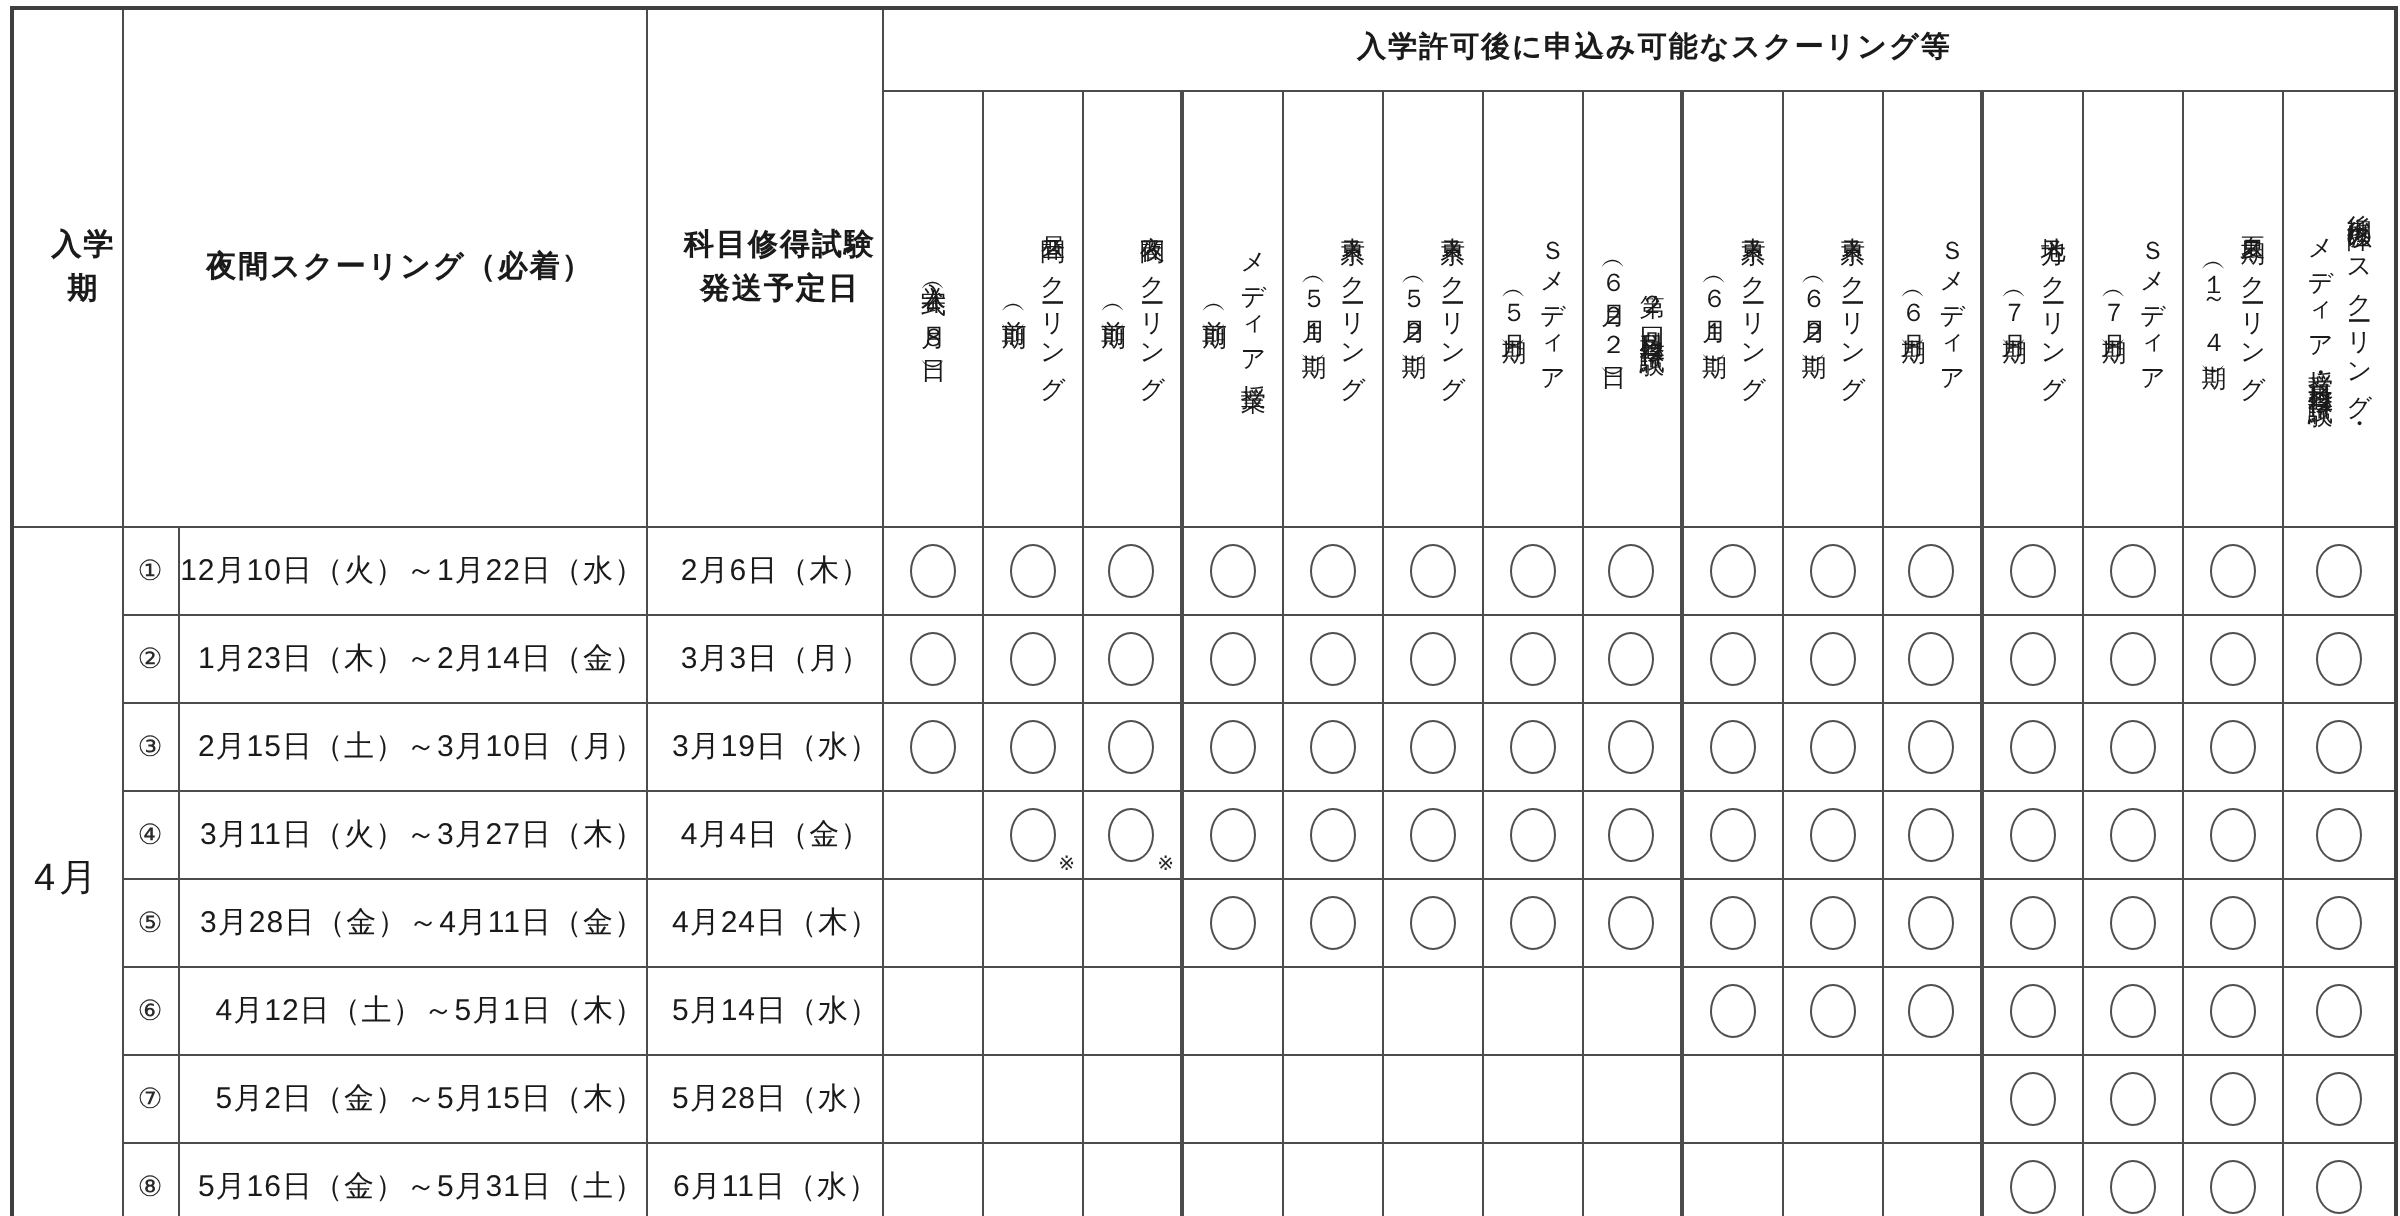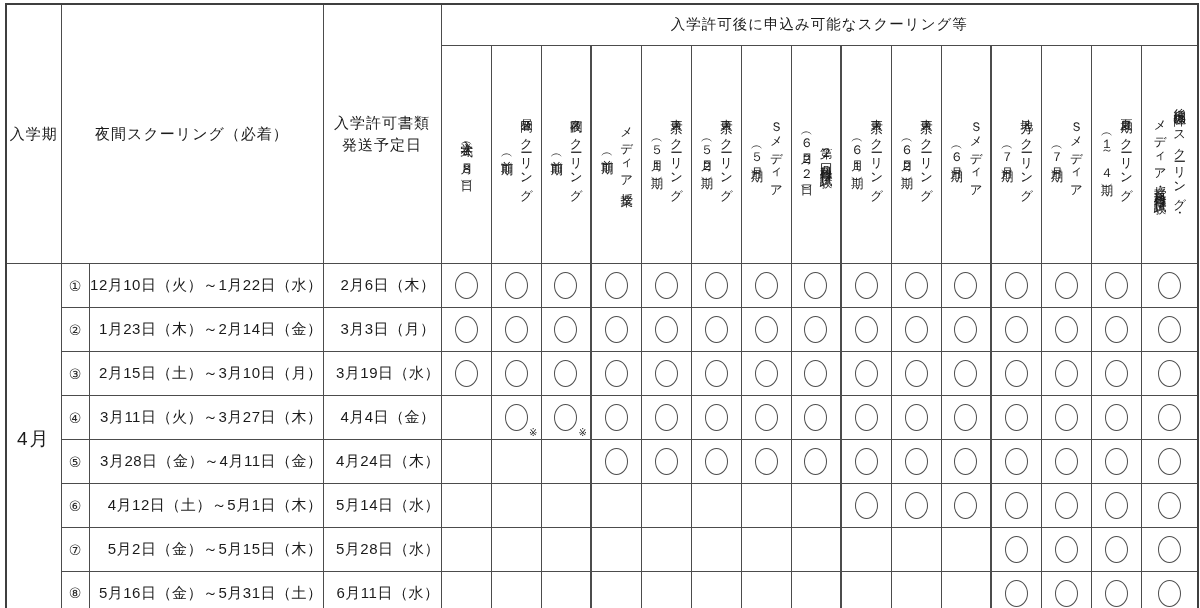--- a/index.html
+++ b/index.html
@@ -15,22 +15,22 @@
   }
   th,td{
     border:1px solid #4c4c4c;
     vertical-align:middle;text-align:center;
     padding:0;overflow:hidden;
   }
   
   .gs{border-left-width:2px;}
   
   .hcell{
-    font-weight:normal;font-size:15px;letter-spacing:1px;
-    white-space:pre-line;line-height:1.45;
+    font-weight:bold;font-size:15px;letter-spacing:1px;
+    white-space:pre-line;line-height:1.45;padding-left:16px;
   }
   .hcell.group{height:40px;font-size:14.5px;}
   
   th.vert{height:205px;font-weight:normal;padding:6px 0;}
   .vtext{
     display:inline-block;
     writing-mode:vertical-rl;text-orientation:mixed;
     white-space:pre-line;
     font-size:12.5px;letter-spacing:2px;line-height:1.55;
     font-weight:normal;
@@ -75,21 +75,21 @@
         <col style="width:50px">
         <col style="width:50px">
       <col style="width:50px">
         <col style="width:50px">
         <col style="width:57px">
     </colgroup>
     <thead>
       <tr>
         <th class="hcell" rowspan="2">入学期</th>
         <th class="hcell" rowspan="2" colspan="2">夜間スクーリング（必着）</th>
-        <th class="hcell" rowspan="2">入学許可書類
+        <th class="hcell" rowspan="2">科目修得試験
 発送予定日</th>
         <th class="hcell group" colspan="15">入学許可後に申込み可能なスクーリング等</th>
       </tr>
       <tr id="vert-row">
           <th class="vert"><div class="vtext">入学式（４月８日）</div></th>
           <th class="vert"><div class="vtext">昼間スクーリング
 （前期）</div></th>
           <th class="vert"><div class="vtext">夜間スクーリング
 （前期）</div></th>
           <th class="vert gs"><div class="vtext">メディア授業

